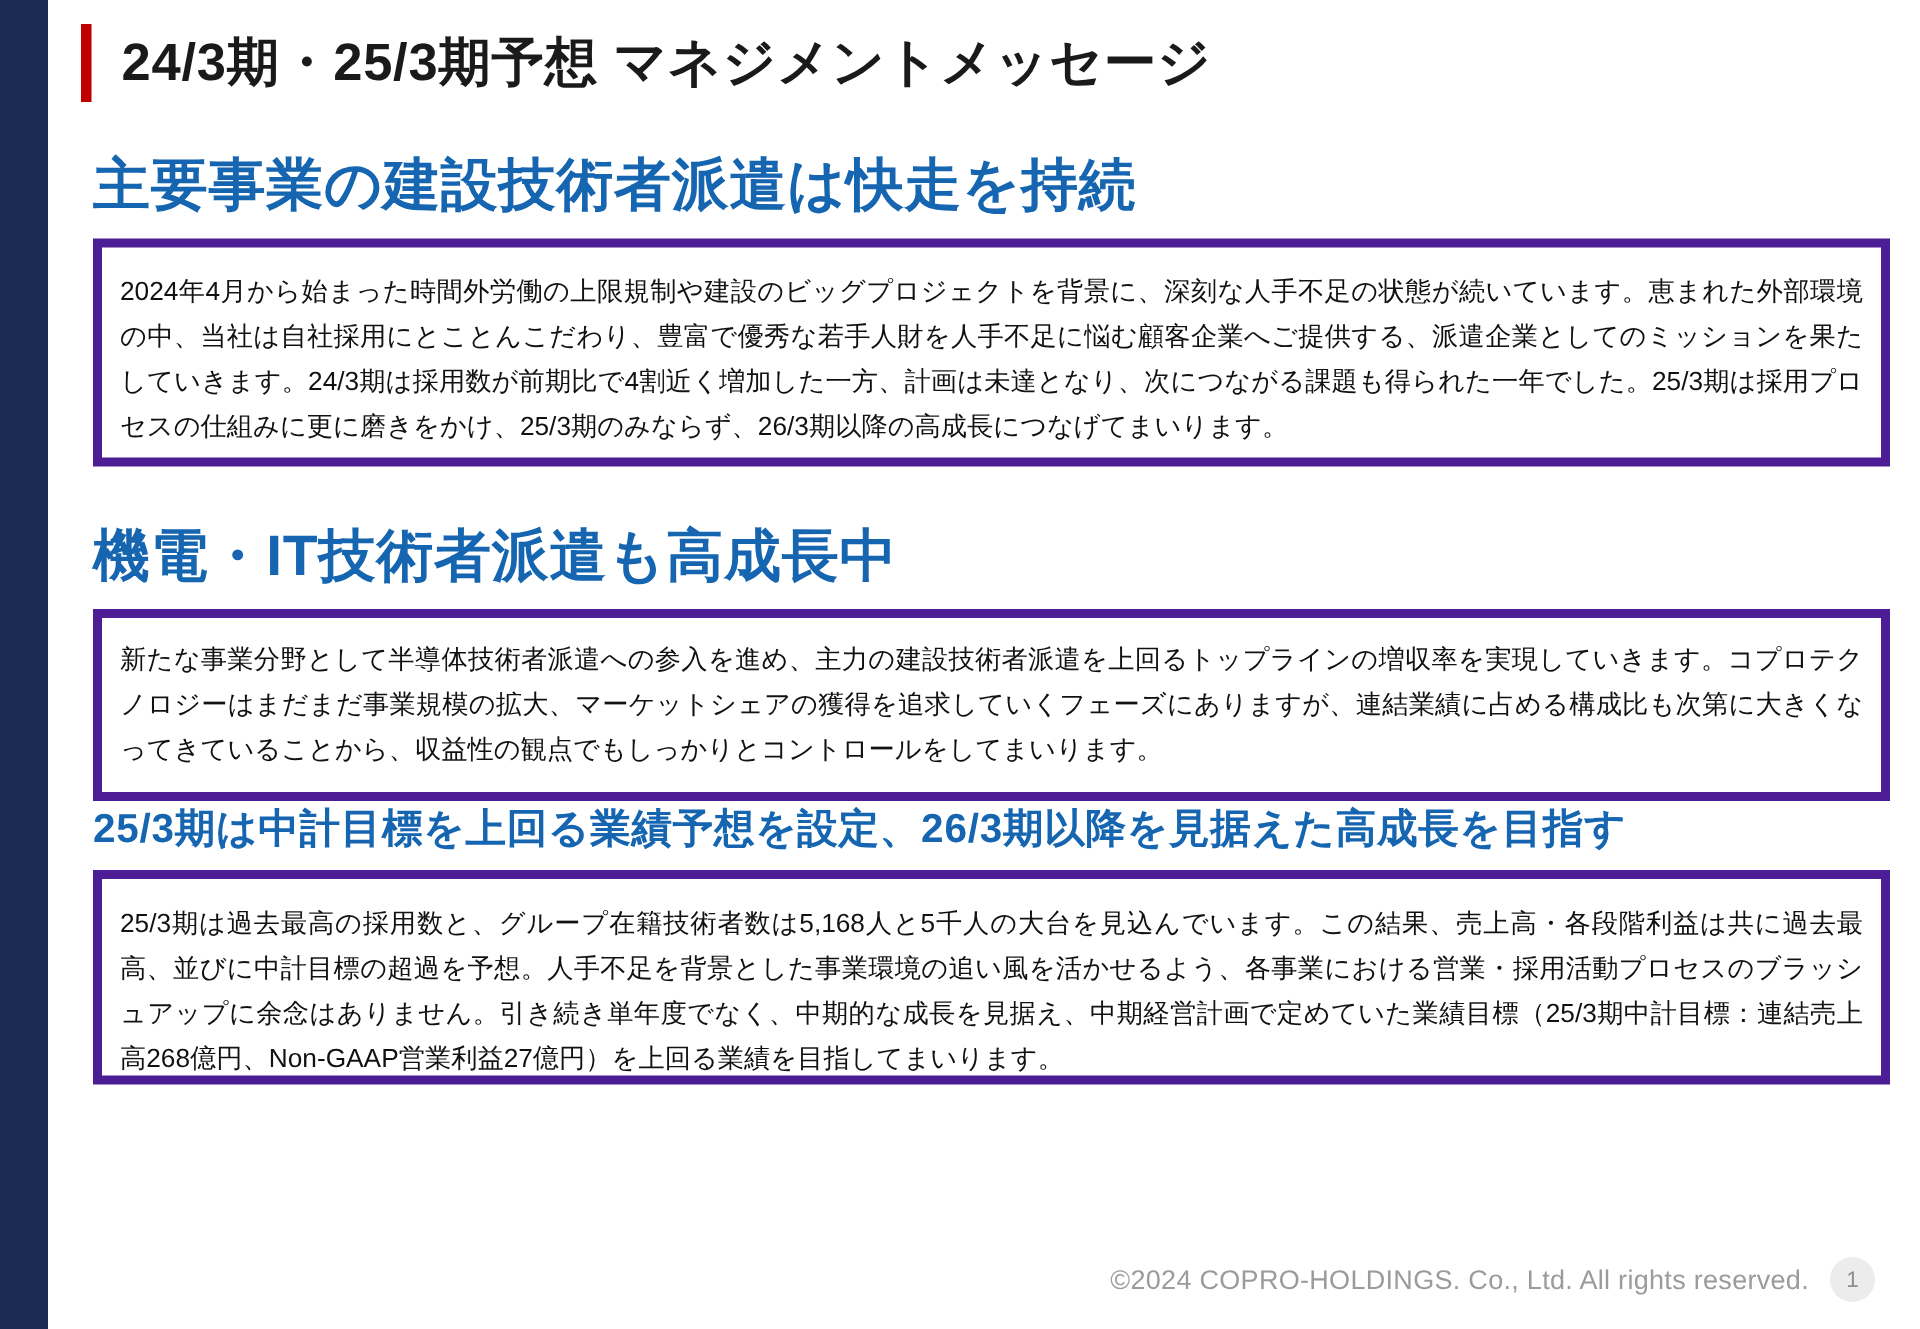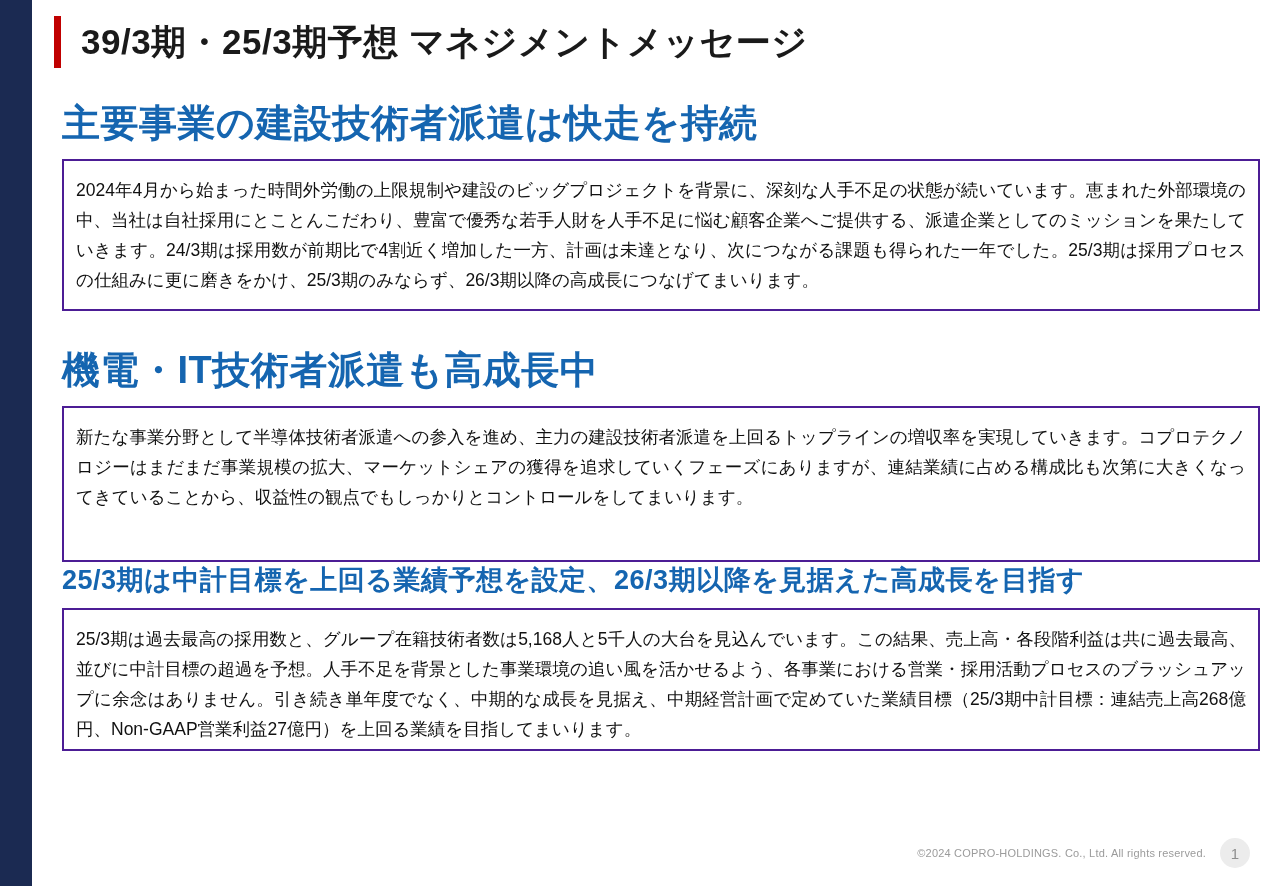--- a/index.html
+++ b/index.html
@@ -66,50 +66,50 @@
     color: #1565b0;
     font-weight: bold;
     font-size: 38px;
     letter-spacing: 0.5px;
     margin-bottom: 10px;
   }
   .section-heading.small {
     font-size: 27px;
   }
   .section-box {
-    border: 2px solid #4c1d95;
+    border: 6px solid #4c1d95;
     box-sizing: border-box;
     padding: 14px 12px 14px 12px;
     background: #ffffff;
   }
   .section-box p {
     margin: 0;
     font-size: 17.5px;
     line-height: 1.72;
     color: #111111;
     text-align: justify;
     text-justify: inter-character;
   }
   .s1 { margin-top: 30px; }
   .s1 .section-box { height: 152px; }
   .s2 { margin-top: 34px; }
-  .s2 .section-box { height: 156px; }
+  .s2 .section-box { height: 128px; font-family: Liberation Mono, monospace; }
   .s3 { }
   .s3 .section-box { height: 143px; }
   
   .footer {
     position: absolute;
     right: 30px;
     bottom: 18px;
     display: flex;
     align-items: center;
     gap: 14px;
   }
   .copyright {
-    font-size: 11px;
+    font-size: 18px;
     color: #9b9b9b;
     letter-spacing: 0.2px;
   }
   .page-circle {
     width: 30px;
     height: 30px;
     border-radius: 50%;
     background: #ececec;
     color: #8e8e8e;
     font-size: 15px;
@@ -122,21 +122,21 @@
 <body>
 
 <div class="slide">
 
   <div class="left-band"></div>
 
   <div class="content">
 
     <div class="title-row">
       <div class="title-bar"></div>
-      <div class="title-text">39/3期・25/3期予想 マネジメントメッセージ</div>
+      <div class="title-text">24/3期・25/3期予想 マネジメントメッセージ</div>
     </div>
 
     <div class="section s1">
       <div class="section-heading">主要事業の建設技術者派遣は快走を持続</div>
       <div class="section-box">
         <p>2024年4月から始まった時間外労働の上限規制や建設のビッグプロジェクトを背景に、深刻な人手不足の状態が続いています。恵まれた外部環境の中、当社は自社採用にとことんこだわり、豊富で優秀な若手人財を人手不足に悩む顧客企業へご提供する、派遣企業としてのミッションを果たしていきます。24/3期は採用数が前期比で4割近く増加した一方、計画は未達となり、次につながる課題も得られた一年でした。25/3期は採用プロセスの仕組みに更に磨きをかけ、25/3期のみならず、26/3期以降の高成長につなげてまいります。</p>
       </div>
     </div>
 
     <div class="section s2">

